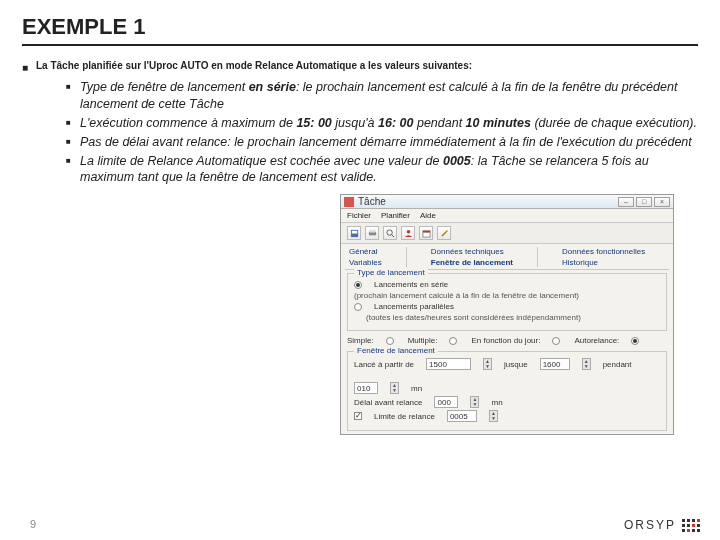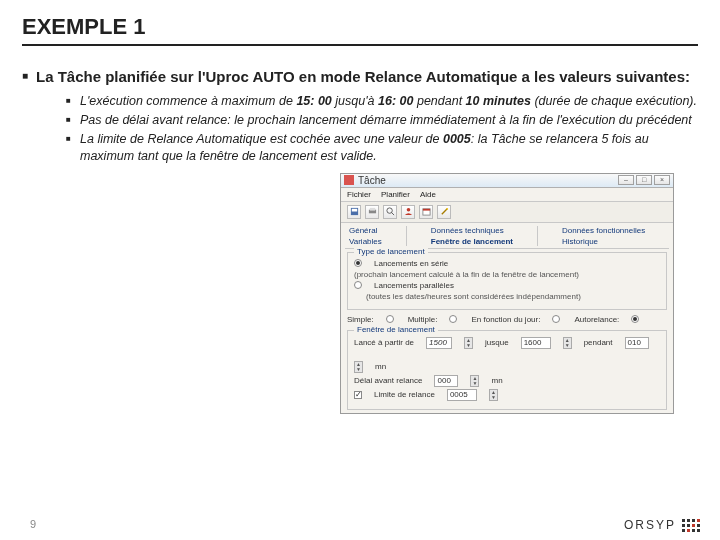--- a/index.html
+++ b/index.html
@@ -15,23 +15,23 @@
   .slide { padding: 14px 22px 0 22px; }
   .title {
     font-size: 22px;
     font-weight: bold;
     color: #222;
     padding-bottom: 4px;
     border-bottom: 2px solid #222;
     margin-bottom: 8px;
   }
   .lead {
-    font-size: 15px;
+    font-size: 10px;
     font-weight: bold;
-    margin: 22px 0 8px 0;
+    margin: 14px 0 8px 0;
     padding-left: 14px;
     position: relative;
   }
   .lead::before {
     content: "■";
     position: absolute;
     left: 0;
     top: 2px;
     font-size: 10px;
     color: #222;
@@ -210,20 +210,23 @@
 </style>
 </head>
 <body>
 
 <div class="slide">
   <h1 class="title">EXEMPLE 1</h1>
 
   <p class="lead">La Tâche planifiée sur l'Uproc AUTO en mode Relance Automatique a les valeurs suivantes:</p>
 
   <ul class="bullets">
+    <li>
+      <span>Type de fenêtre de lancement </span><span class="bi">en série</span><span>: le prochain lancement est calculé à la fin de la fenêtre du précédent lancement de cette Tâche</span>
+    </li>
     <li>
       <span>L'exécution commence à maximum de </span><span class="bi">15: 00</span><span>  jusqu'à </span><span class="bi">16: 00</span><span>  pendant  </span><span class="bi">10 minutes</span><span> (durée de chaque exécution).</span>
     </li>
     <li>Pas de délai avant relance: le prochain lancement démarre immédiatement à la fin de l'exécution du précédent</li>
     <li>
       <span>La limite de Relance Automatique est cochée avec une valeur de </span><span class="bi">0005</span><span>: la Tâche se relancera 5 fois au maximum tant que la fenêtre de lancement est valide.</span>
     </li>
   </ul>
 
   <div class="win">
@@ -332,21 +335,21 @@
           <span>Autorelance:</span> 
           <span class="radio on"></span>
         </span>
     </div>
 
     <div class="group">
       <div class="legend">Fenêtre de lancement</div>
 
       <div class="field-row">
         <span>Lancé à partir de</span>
-        <span class="ipt" style="width:26px;font-style:italic;">1500</span>
+        <span class="ipt" style="width:45px;">1500</span>
         <span class="spin">
             <div>▲</div>
             <div>▼</div>
           </span>
         <span>jusque</span>
         <span class="ipt" style="width:30px;">1600</span>
         <span class="spin">
             <div>▲</div>
             <div>▼</div>
           </span>

